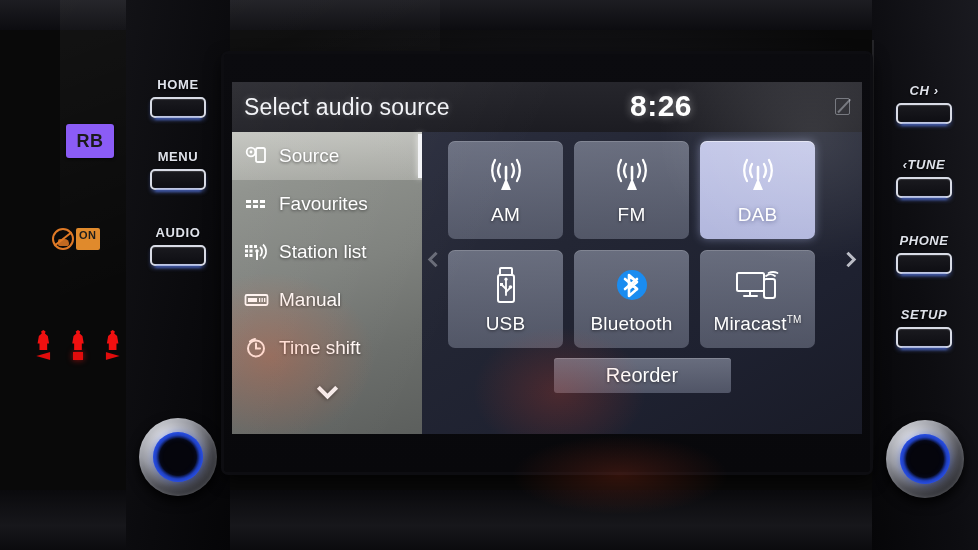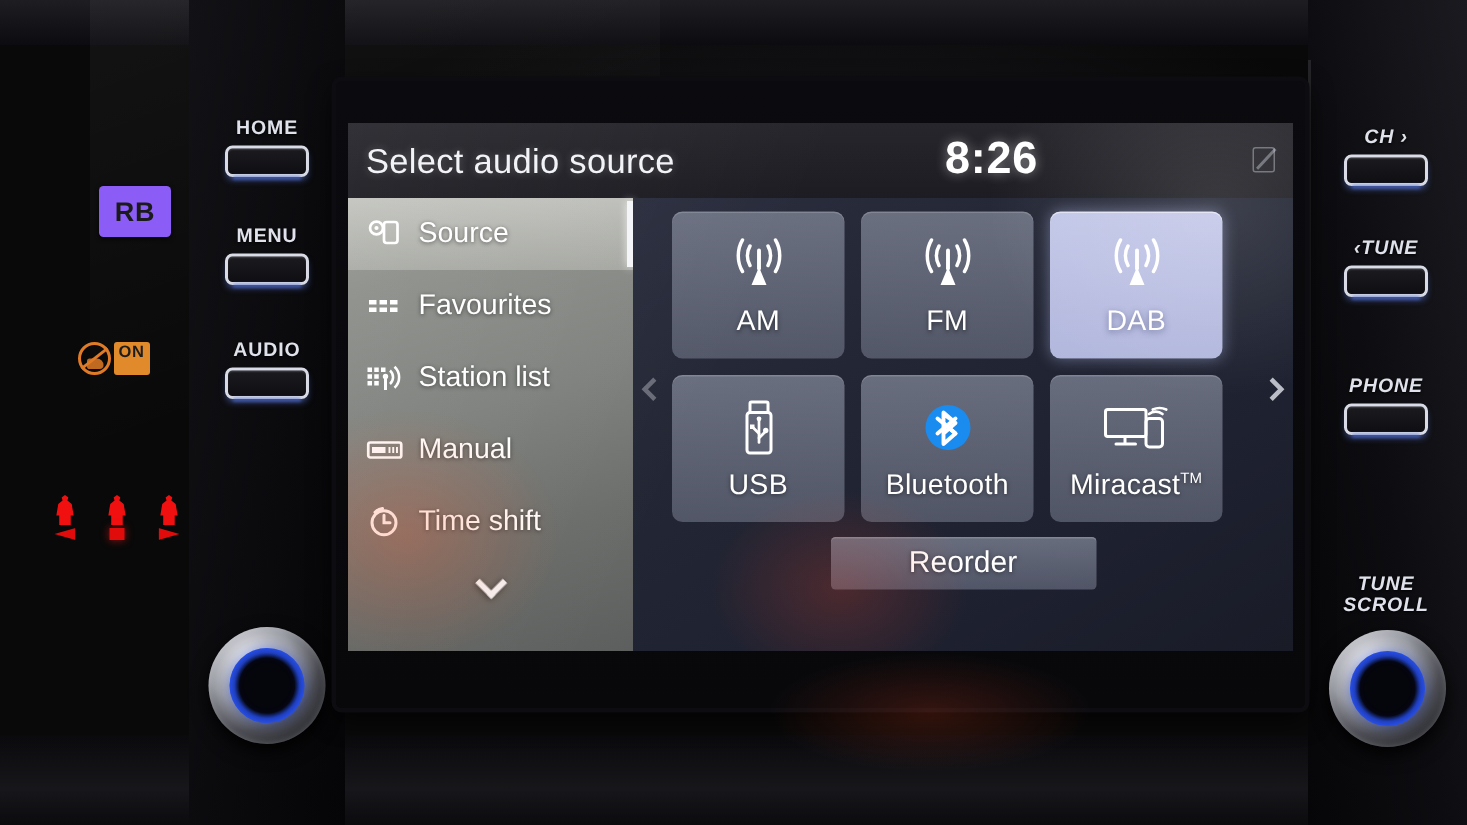--- a/index.html
+++ b/index.html
@@ -336,27 +336,27 @@
 
   <div class="btn-col right">
     <div class="hw" style="top:84px">
       <div class="lbl">CH ›</div>
       <div class="key"></div>
     </div>
     <div class="hw" style="top:158px">
       <div class="lbl">‹TUNE</div>
       <div class="key"></div>
     </div>
-    <div class="hw" style="top:250px">
+    <div class="hw" style="top:234px">
       <div class="lbl">PHONE</div>
       <div class="key"></div>
     </div>
-    <div class="hw twoline" style="top:382px">
-      <div class="lbl">TUNE</div>
-      <div class="lbl">SCROLL</div>
+    <div class="hw" style="top:308px">
+      <div class="lbl">SETUP</div>
+      <div class="key"></div>
     </div>
     <div class="knob" style="left:14px; top:420px;">
       <div class="ring"></div>
     </div>
   </div>
 
   <div class="bezel"></div>
 
   <div class="lcd">
 

